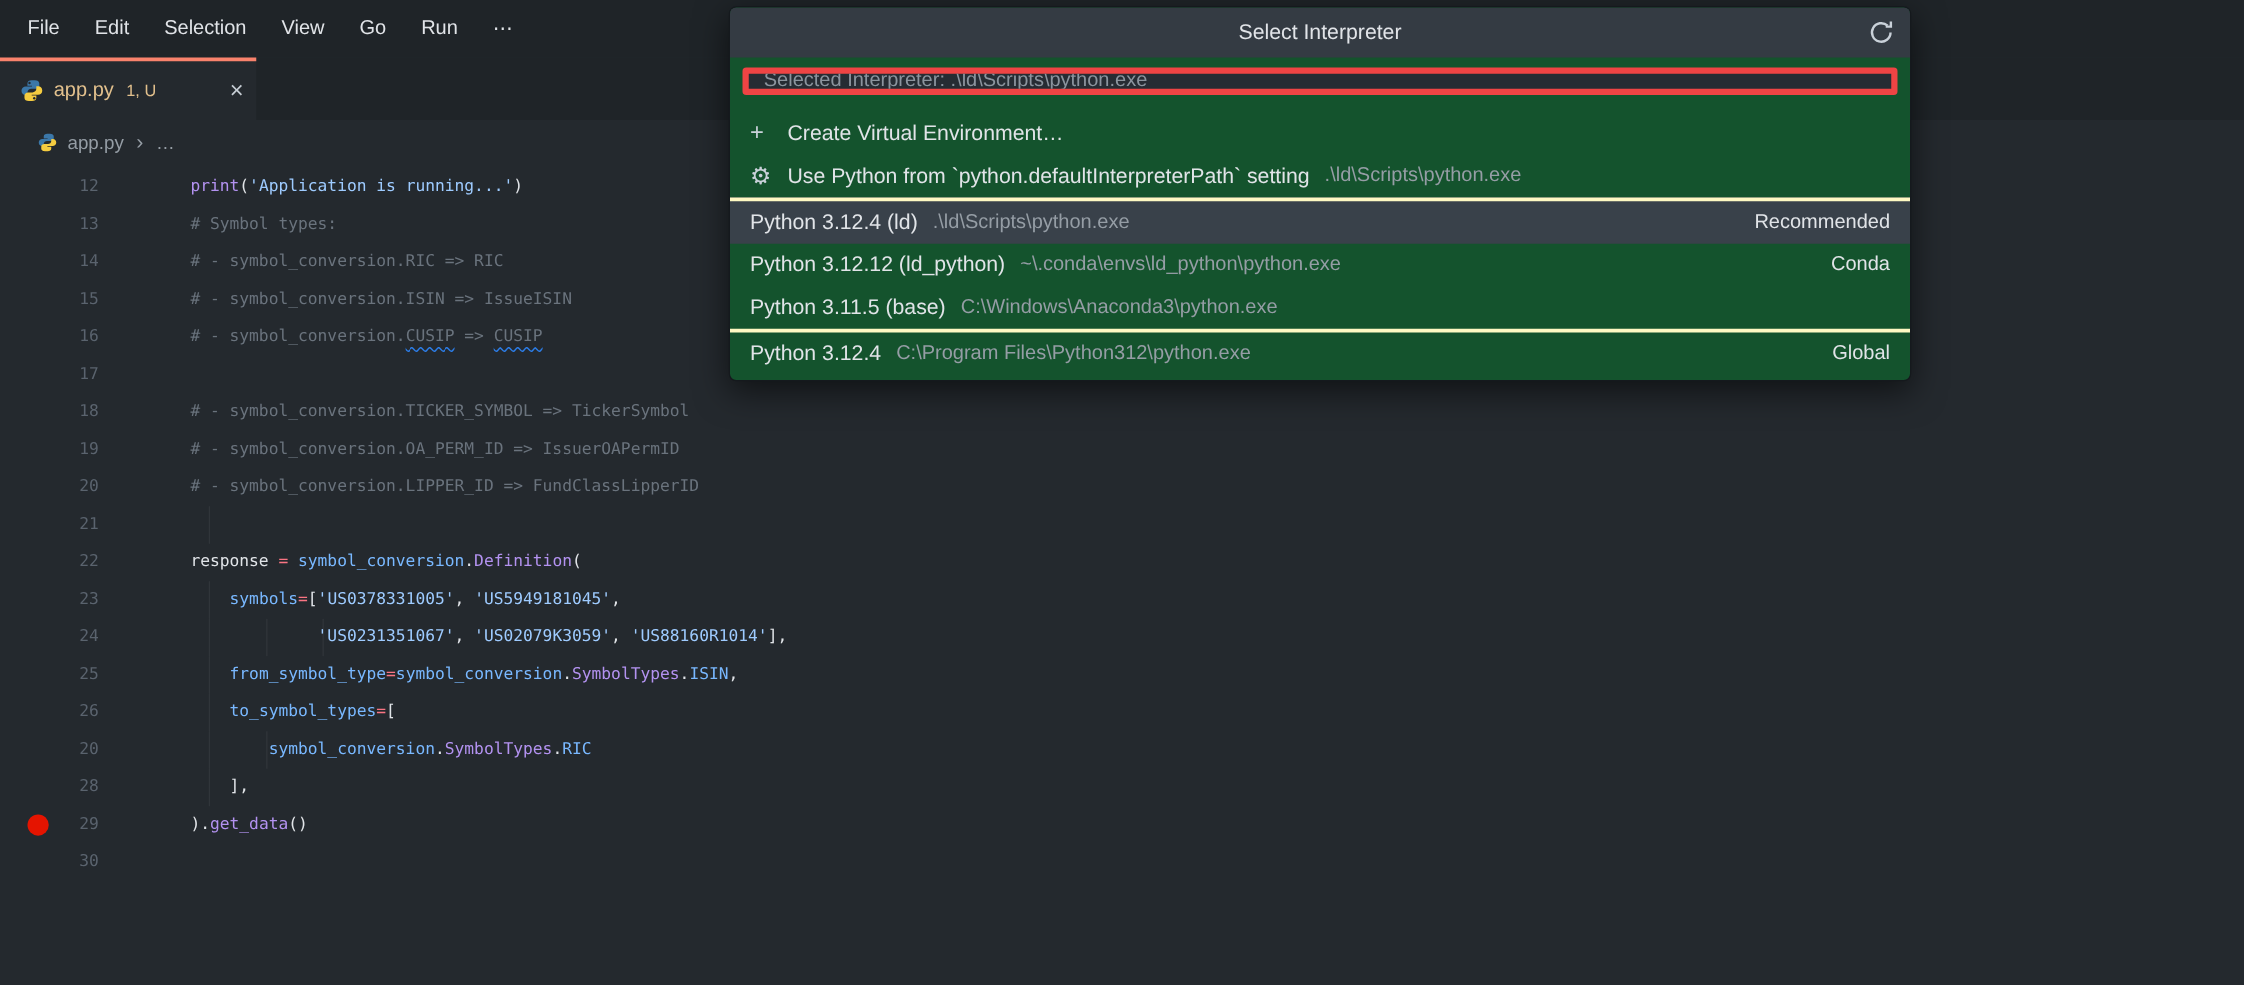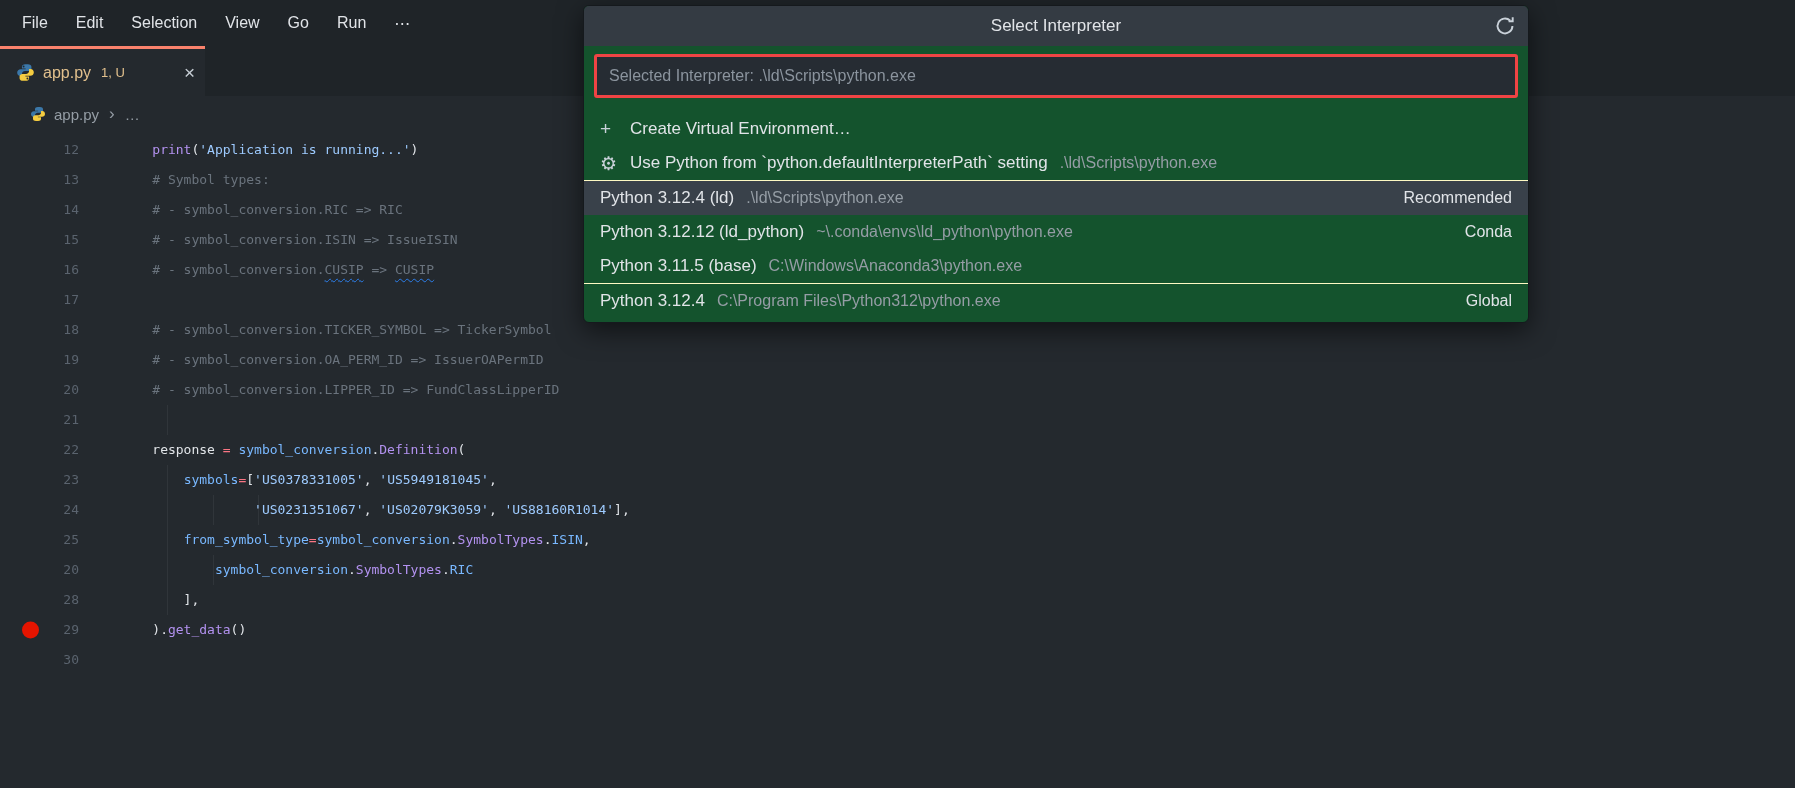--- a/index.html
+++ b/index.html
@@ -37,28 +37,28 @@
     text-decoration-color:#2b7de9;text-decoration-thickness:1px;text-underline-offset:4px;}
   
   .quickpick{position:absolute;left:583px;top:5px;width:944px;background:#14532d;
     border:1px solid #15191d;border-radius:6px;box-shadow:0 8px 26px rgba(0,0,0,0.55);
     overflow:hidden;z-index:10;}
   .qp-title{height:40px;background:#343b43;display:flex;align-items:center;justify-content:center;
     position:relative;font-size:17px;color:#e1e4e8;}
   .qp-refresh{position:absolute;right:12px;top:50%;transform:translateY(-50%);
     width:22px;height:22px;display:flex;cursor:pointer;}
   .qp-input-wrap{padding:8px 10px;}
-  .qp-input{box-sizing:border-box;width:100%;height:44px;background:#262c33;border:3px solid #ef4444;
+  .qp-input{box-sizing:border-box;width:100%;height:22px;background:#262c33;border:5px solid #ef4444;
     border-radius:3px;padding:0 12px;color:#e1e4e8;font-size:16px;outline:none;
     font-family:"Liberation Sans",sans-serif;}
   .qp-input::placeholder{color:#8b949e;opacity:1;}
   .qp-list{padding:6px 0 4px;}
   .qp-row{height:34px;display:flex;align-items:center;padding:0 16px;cursor:pointer;}
   .qp-row.selected{background:#39414a;}
-  .qp-row.sep{border-top:1px solid #fef9c3;}
+  .qp-row.sep{border-top:3px solid #fef9c3;}
   .qp-icon{width:30px;flex:none;color:#c9d1d9;font-size:19px;display:flex;align-items:center;}
   .qp-label{color:#e1e4e8;font-size:17px;white-space:nowrap;}
   .qp-desc{color:#959da5;font-size:16px;margin-left:12px;white-space:nowrap;}
   .qp-badge{margin-left:auto;color:#e1e4e8;font-size:16px;padding-left:20px;}
 </style>
 </head>
 <body>
 
 <div class="menubar" id="menubar">
     <div class="menu-item">File</div>
@@ -148,20 +148,24 @@
     </div>
     <div class="code-line">
       <div class="gutter">24</div>
       <div class="code-text"><span class="guide" style="left: 45.76px;"></span><span class="guide" style="left: 91.52px;"></span><span class="guide" style="left: 137.28px;"></span><span class="tok-df">                 </span><span class="tok-st">'US0231351067'</span><span class="tok-df">, </span><span class="tok-st">'US02079K3059'</span><span class="tok-df">, </span><span class="tok-st">'US88160R1014'</span><span class="tok-df">],</span></div>
     </div>
     <div class="code-line">
       <div class="gutter">25</div>
       <div class="code-text"><span class="guide" style="left: 45.76px;"></span><span class="tok-df">        </span><span class="tok-pr">from_symbol_type</span><span class="tok-kw">=</span><span class="tok-pr">symbol_conversion</span><span class="tok-df">.</span><span class="tok-fn">SymbolTypes</span><span class="tok-df">.</span><span class="tok-pr">ISIN</span><span class="tok-df">,</span></div>
     </div>
     <div class="code-line">
+      <div class="gutter">26</div>
+      <div class="code-text"><span class="guide" style="left: 45.76px;"></span><span class="tok-df">        </span><span class="tok-pr">to_symbol_types</span><span class="tok-kw">=</span><span class="tok-df">[</span></div>
+    </div>
+    <div class="code-line">
       <div class="gutter">20</div>
       <div class="code-text"><span class="guide" style="left: 45.76px;"></span><span class="guide" style="left: 91.52px;"></span><span class="tok-df">            </span><span class="tok-pr">symbol_conversion</span><span class="tok-df">.</span><span class="tok-fn">SymbolTypes</span><span class="tok-df">.</span><span class="tok-pr">RIC</span></div>
     </div>
     <div class="code-line">
       <div class="gutter">28</div>
       <div class="code-text"><span class="guide" style="left: 45.76px;"></span><span class="tok-df">        ],</span></div>
     </div>
     <div class="code-line">
       <div class="gutter">29<span class="bp-dot"></span></div>
       <div class="code-text"><span class="tok-df">    ).</span><span class="tok-fn">get_data</span><span class="tok-df">()</span></div>

